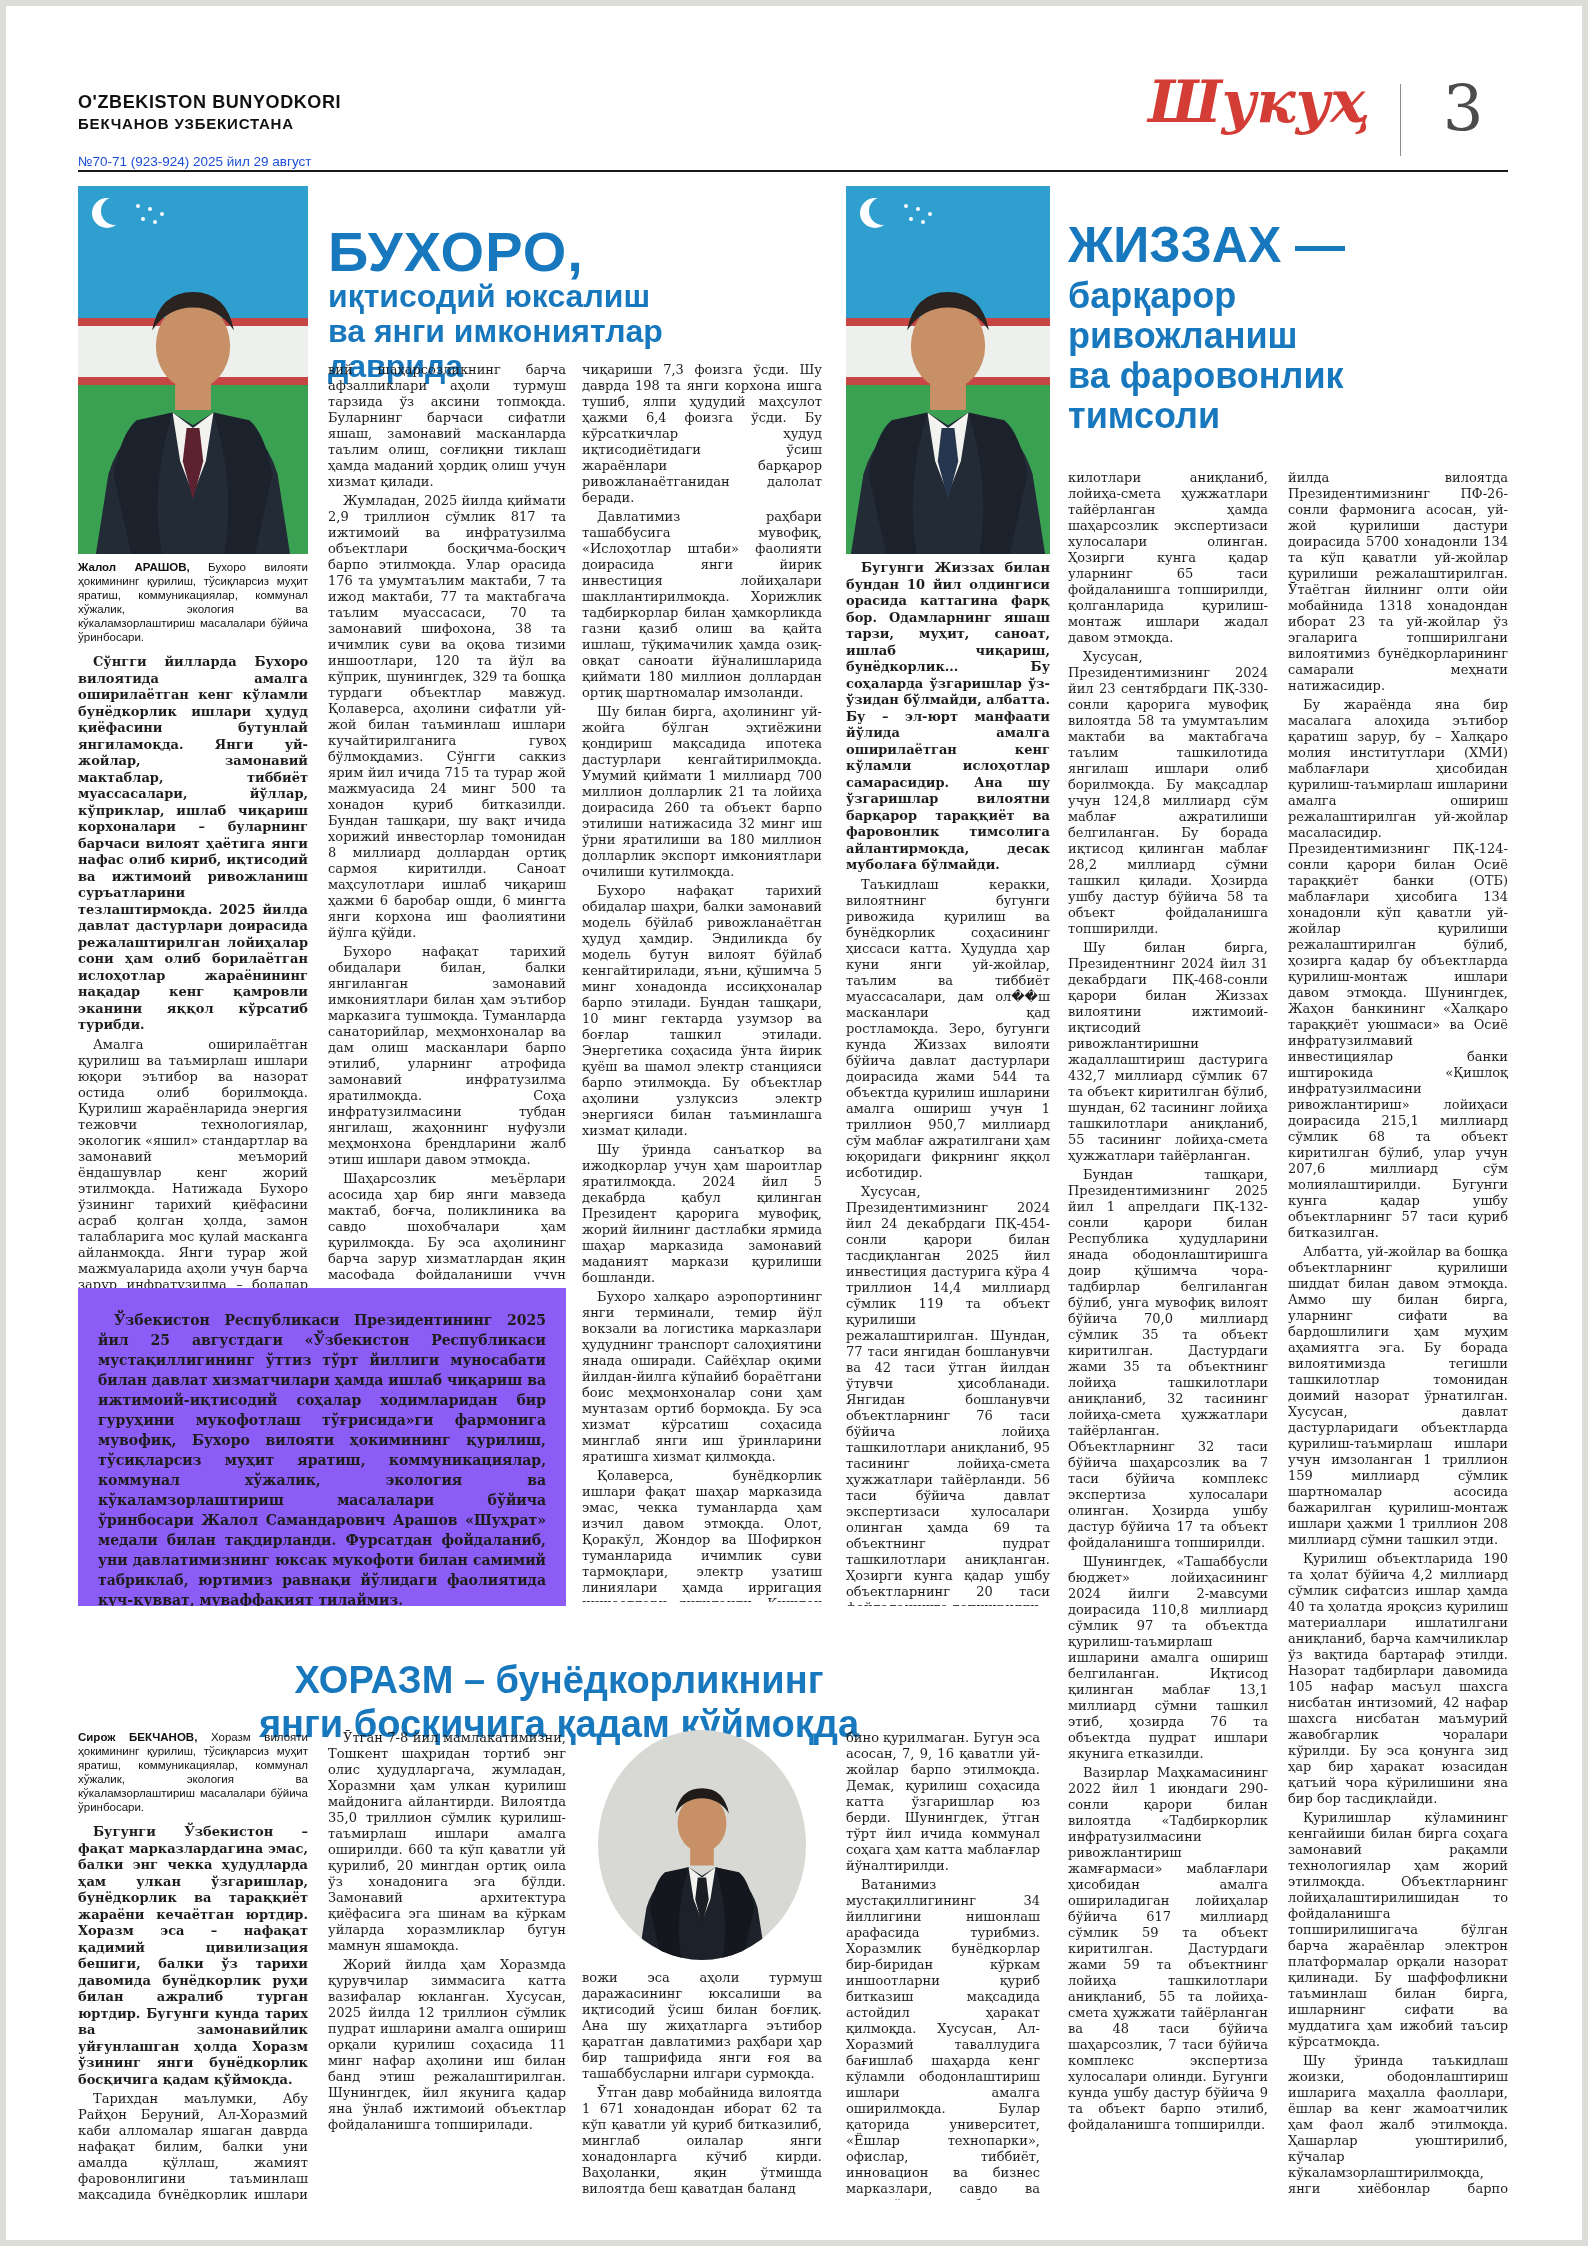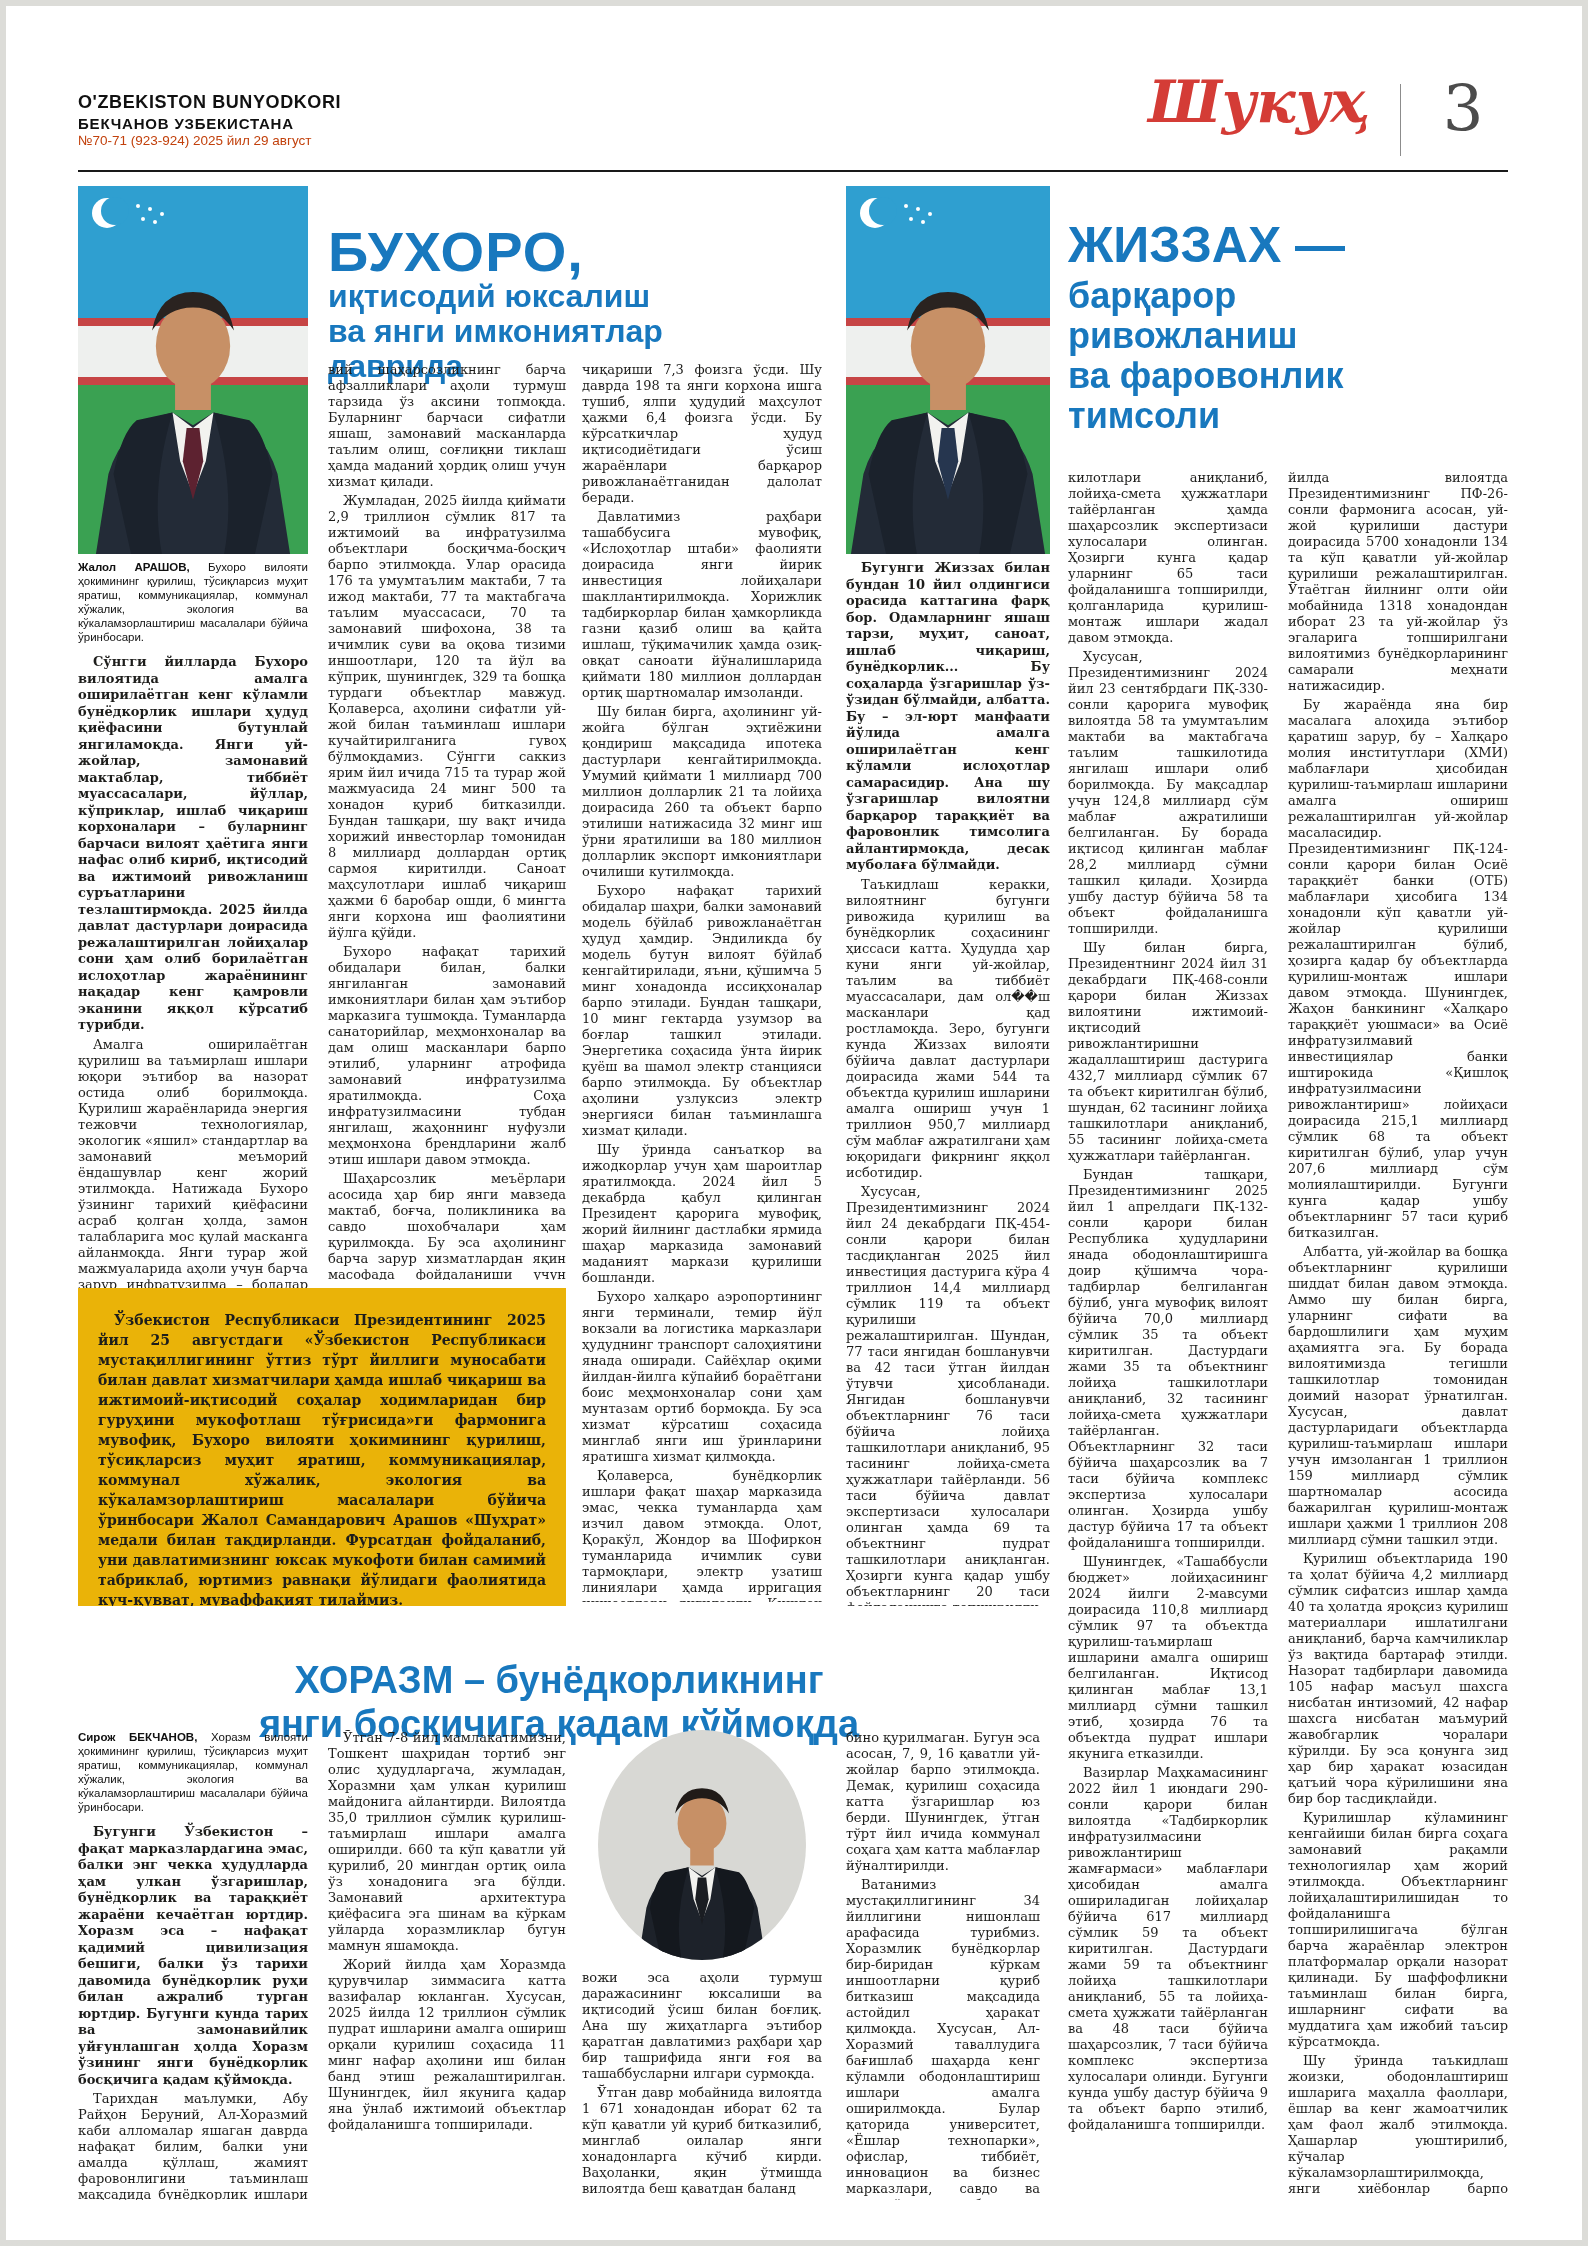--- a/index.html
+++ b/index.html
@@ -5,21 +5,21 @@
   html,body{margin:0;padding:0;background:#cfcfcc;}
   .page{position:relative;width:1588px;height:2246px;background:#ffffff;margin:0 auto;
         font-family:"DejaVu Serif", serif;color:#1d1d1b;overflow:hidden;
         box-shadow:inset 0 0 0 6px #dcdcd8;}
   :root{--blue:#1878be;--red:#d43c36;--ink:#1d1d1b;}
 
   
   .mast-left{position:absolute;left:78px;top:92px;font-family:"Liberation Sans",sans-serif;}
   .mast-title{font-size:18px;font-weight:bold;letter-spacing:.6px;color:#111;}
   .mast-title2{font-size:15px;font-weight:bold;letter-spacing:.8px;color:#111;margin-top:2px;}
-  .mast-issue{font-size:13.5px;color:#c2410c;margin-top:1px;}
+  .mast-issue{font-size:13.5px;color:#1d4ed8;margin-top:22px;}
   .rubric{position:absolute;left:1095px;top:68px;width:270px;text-align:right;
           font-family:"DejaVu Serif",serif;font-style:italic;font-weight:bold;
           font-size:58px;color:var(--red);}
   .mast-divider{position:absolute;left:1400px;top:84px;width:1px;height:72px;background:#8c8c8c;}
   .page-num{position:absolute;left:1420px;top:72px;width:86px;text-align:center;
             font-family:"DejaVu Serif",serif;font-size:64px;color:#4c4c4c;}
   .mast-rule{position:absolute;left:78px;top:170px;width:1430px;height:2px;background:#191919;}
 
   
   .col{position:absolute;overflow:hidden;text-align:justify;font-size:13px;line-height:16px;
@@ -50,21 +50,21 @@
   .flag-stars{position:absolute;left:58px;top:18px;width:4px;height:4px;border-radius:50%;background:#fff;
               box-shadow:12px 3px 0 #fff,24px 8px 0 #fff,5px 13px 0 #fff,17px 16px 0 #fff;}
   .person{position:absolute;bottom:-2px;left:50%;transform:translateX(-50%);height:78%;
           --suit:#232b37;--suit2:#1b222c;--tie:#5d2230;--skin:#c79066;--hair:#2a2320;}
   .person-jiz{--tie:#26364f;}
   .oval-photo{position:relative;width:208px;height:230px;margin:0 auto 10px auto;border-radius:50%;
               overflow:hidden;background:#d8d8d4;}
   .oval-photo .person{height:82%;--suit:#1d222a;--suit2:#14181e;--tie:#1a1d22;}
 
   
-  .award-box{position:absolute;left:78px;top:1288px;width:488px;height:318px;background:#eab308;
+  .award-box{position:absolute;left:78px;top:1288px;width:488px;height:318px;background:#8b5cf6;
              box-sizing:border-box;padding:22px 20px;text-align:justify;overflow:hidden;}
   .award-box p{margin:0;font-weight:bold;font-size:14px;line-height:20px;text-indent:16px;}
 
   
   .buk-c1{left:78px;top:560px;width:230px;height:728px;}
   .buk-c2{left:328px;top:362px;width:238px;height:918px;}
   .buk-c3{left:582px;top:362px;width:240px;height:1240px;}
   .jiz-c4{left:846px;top:560px;width:204px;height:1046px;}
   .jiz-c5{left:1068px;top:470px;width:200px;height:1728px;}
   .jiz-c6{left:1288px;top:470px;width:220px;height:1728px;}

